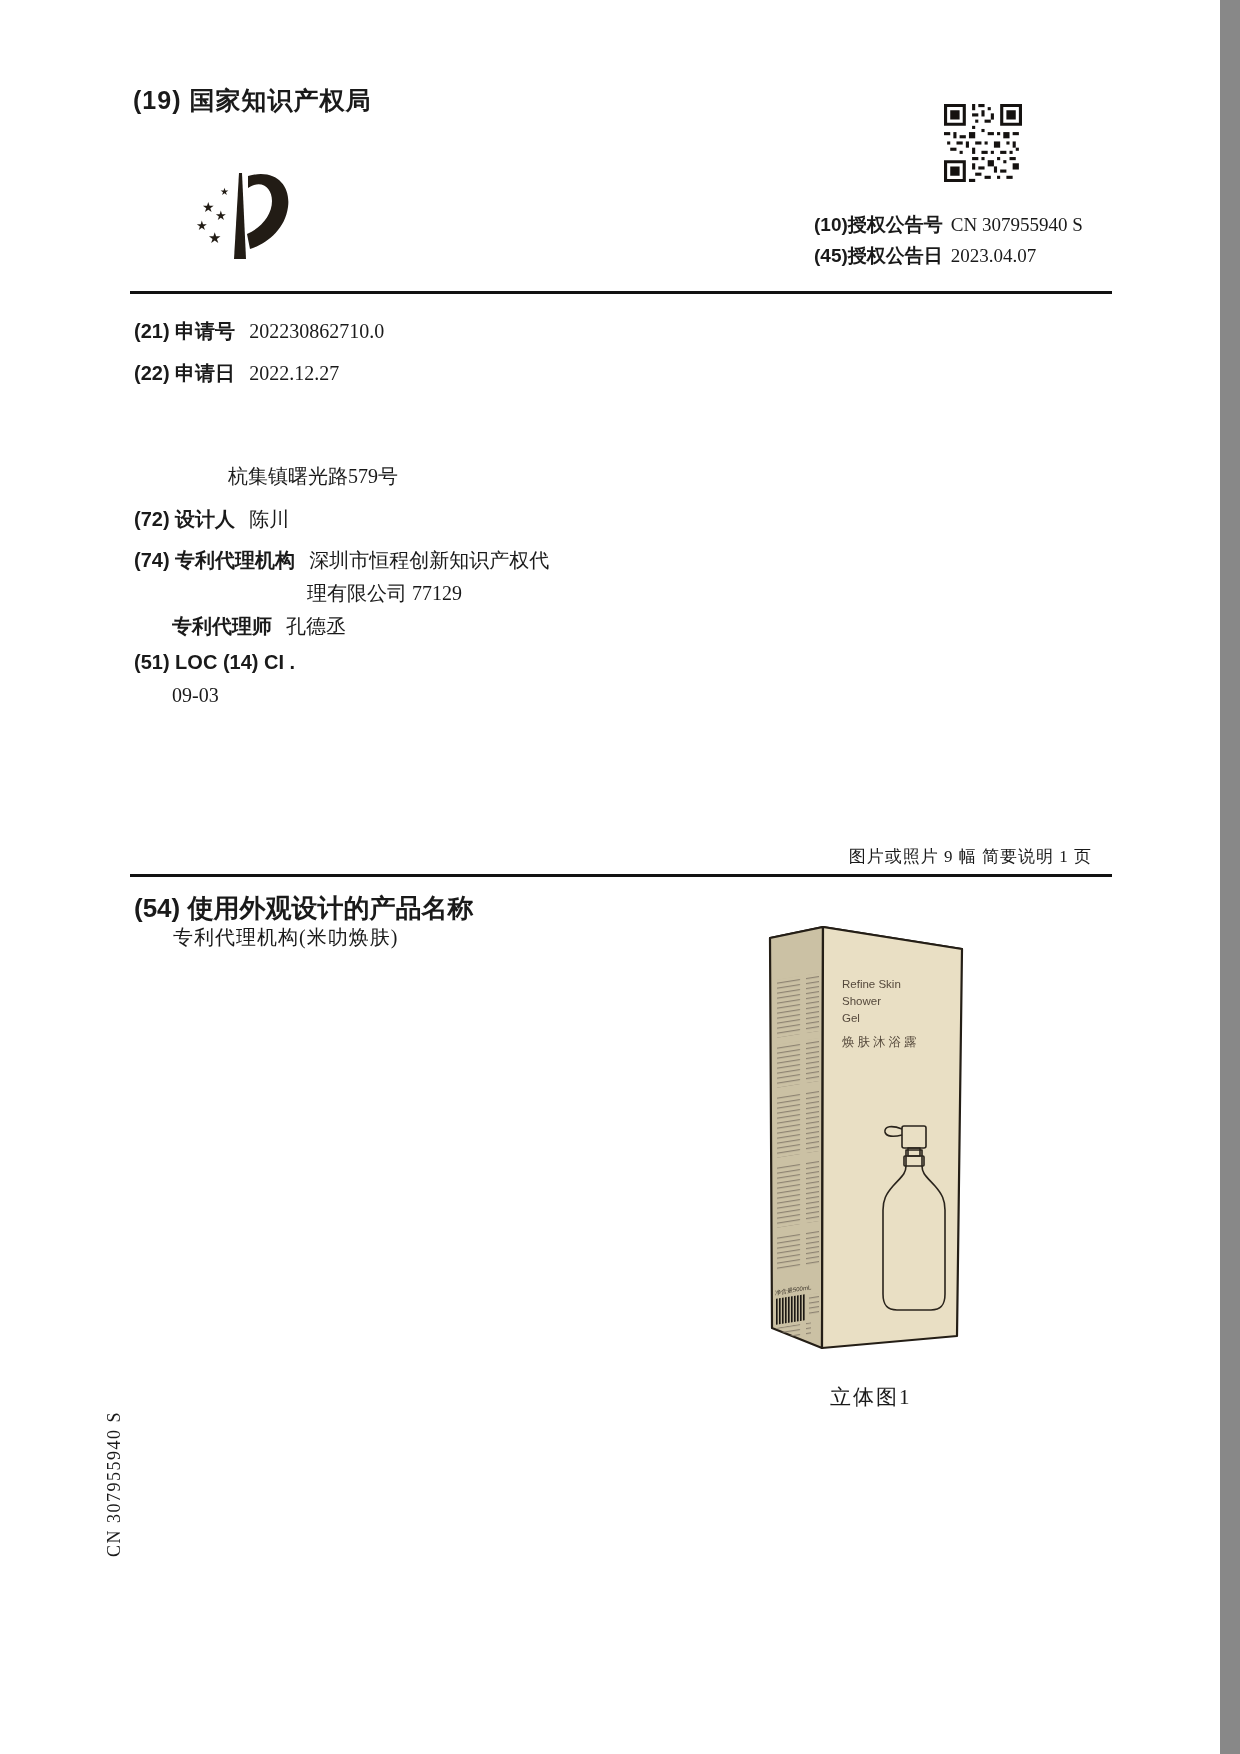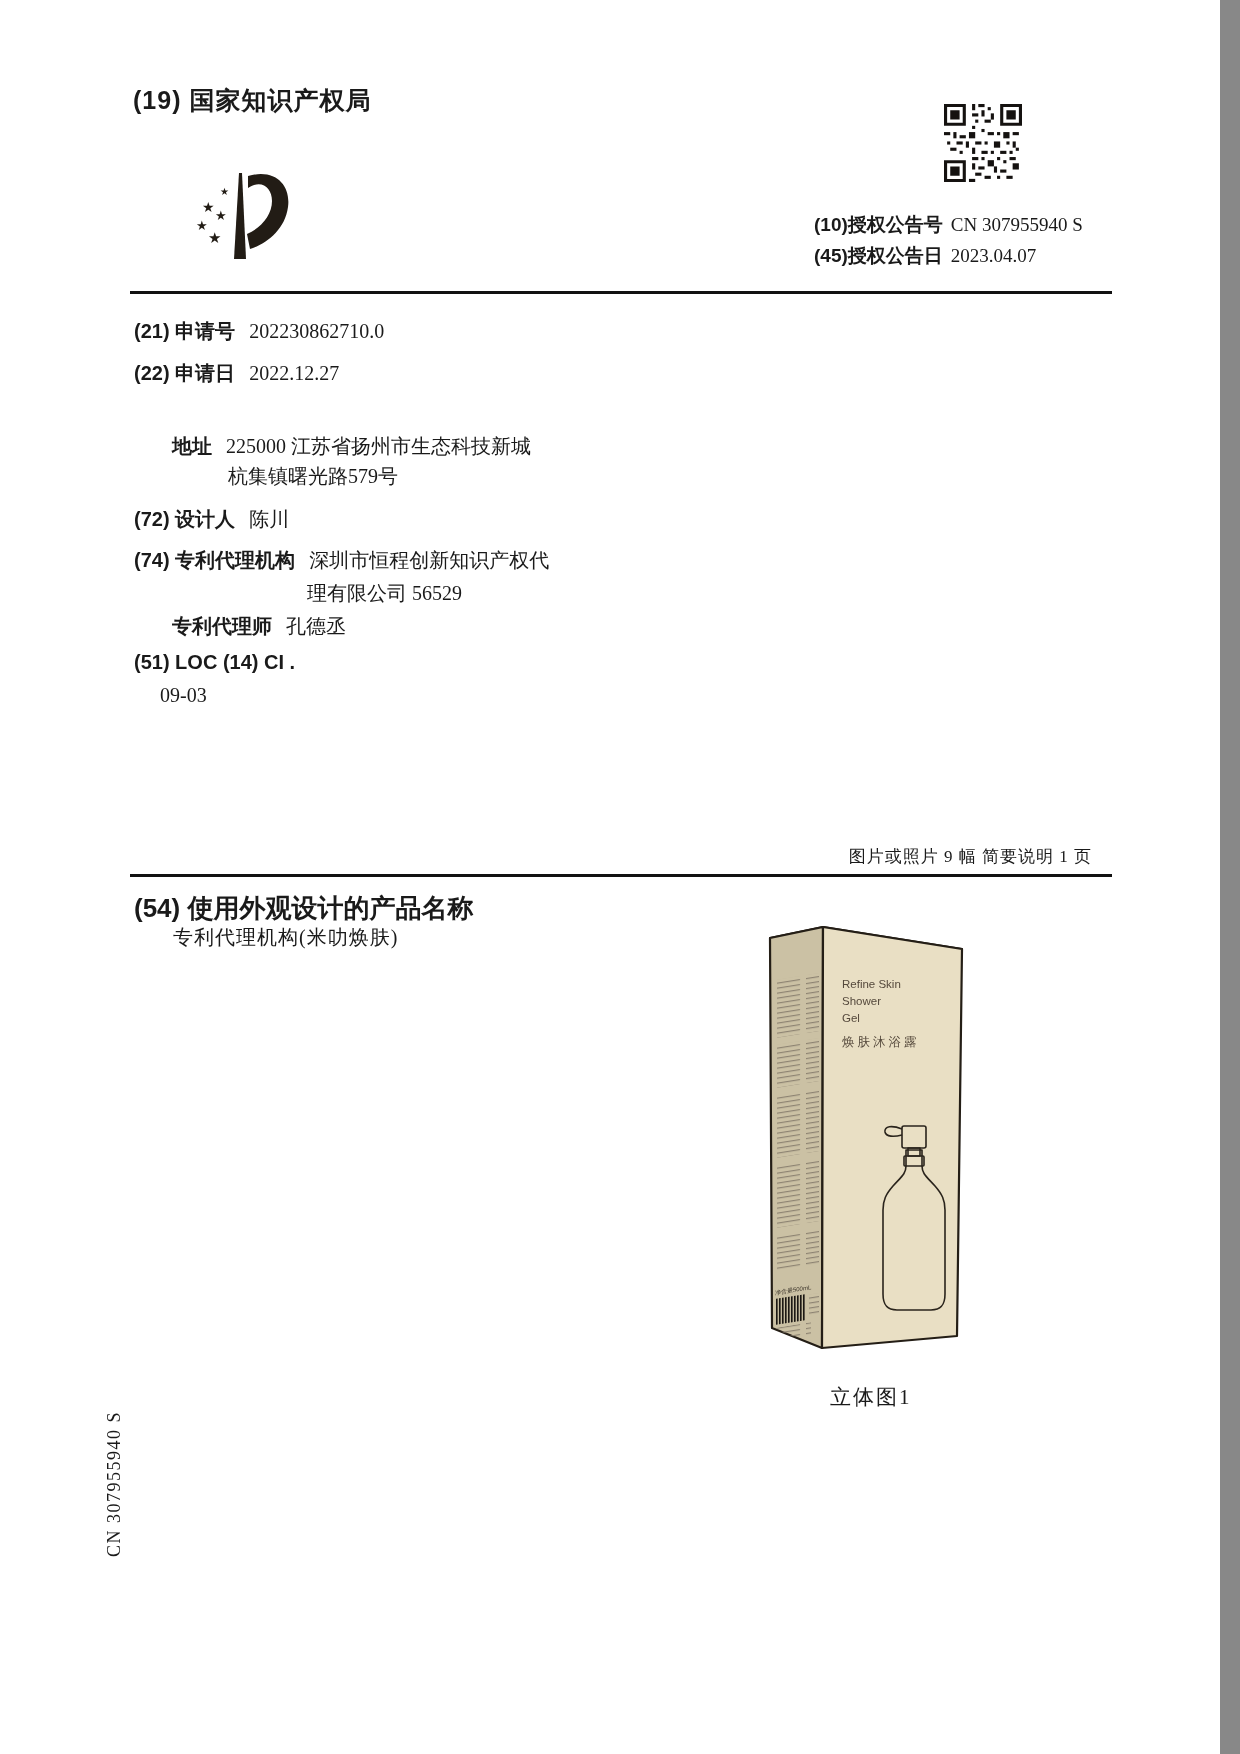--- a/index.html
+++ b/index.html
@@ -108,36 +108,33 @@
   </div>
 
   <div class="rule" style="top:291px;"></div>
 
   <div class="fline" style="left:134px;top:318px;">
     <span class="b">(21) 申请号</span><span class="val">202230862710.0</span>
   </div>
   <div class="fline" style="left:134px;top:360px;">
     <span class="b">(22) 申请日</span><span class="val">2022.12.27</span>
   </div>
-  <div class="fline" style="left:172px;top:433px;">
-    <span class="b">地址</span><span class="val serif">225000 江苏省扬州市生态科技新城</span>
-  </div>
   <div class="fline serif" style="left:228px;top:463px;">杭集镇曙光路579号</div>
   <div class="fline" style="left:134px;top:506px;">
     <span class="b">(72) 设计人</span><span class="val serif">陈川</span>
   </div>
   <div class="fline" style="left:134px;top:547px;">
     <span class="b">(74) 专利代理机构</span><span class="val serif">深圳市恒程创新知识产权代</span>
   </div>
-  <div class="fline serif" style="left:307px;top:580px;">理有限公司 56529</div>
+  <div class="fline serif" style="left:307px;top:580px;">理有限公司 77129</div>
   <div class="fline" style="left:172px;top:613px;">
     <span class="b">专利代理师</span><span class="val serif">孔德丞</span>
   </div>
   <div class="fline b" style="left:134px;top:651px;letter-spacing:0;">(51) LOC (14) CI .</div>
-  <div class="fline serif" style="left:160px;top:684px;">09-03</div>
+  <div class="fline serif" style="left:172px;top:684px;">09-03</div>
 
   <div class="abs serif figsnote">图片或照片 9 幅  简要说明 1 页</div>
   <div class="rule" style="top:874px;"></div>
 
   <div class="abs b s54">(54) 使用外观设计的产品名称</div>
   <div class="abs serif pname">专利代理机构(米叻焕肤)</div>
 
   <svg class="abs" style="left:680px;top:926px;" width="290" height="432" viewBox="0 0 290 432">
     <defs>
       <pattern id="finelines" width="42" height="5" patternUnits="userSpaceOnUse">

